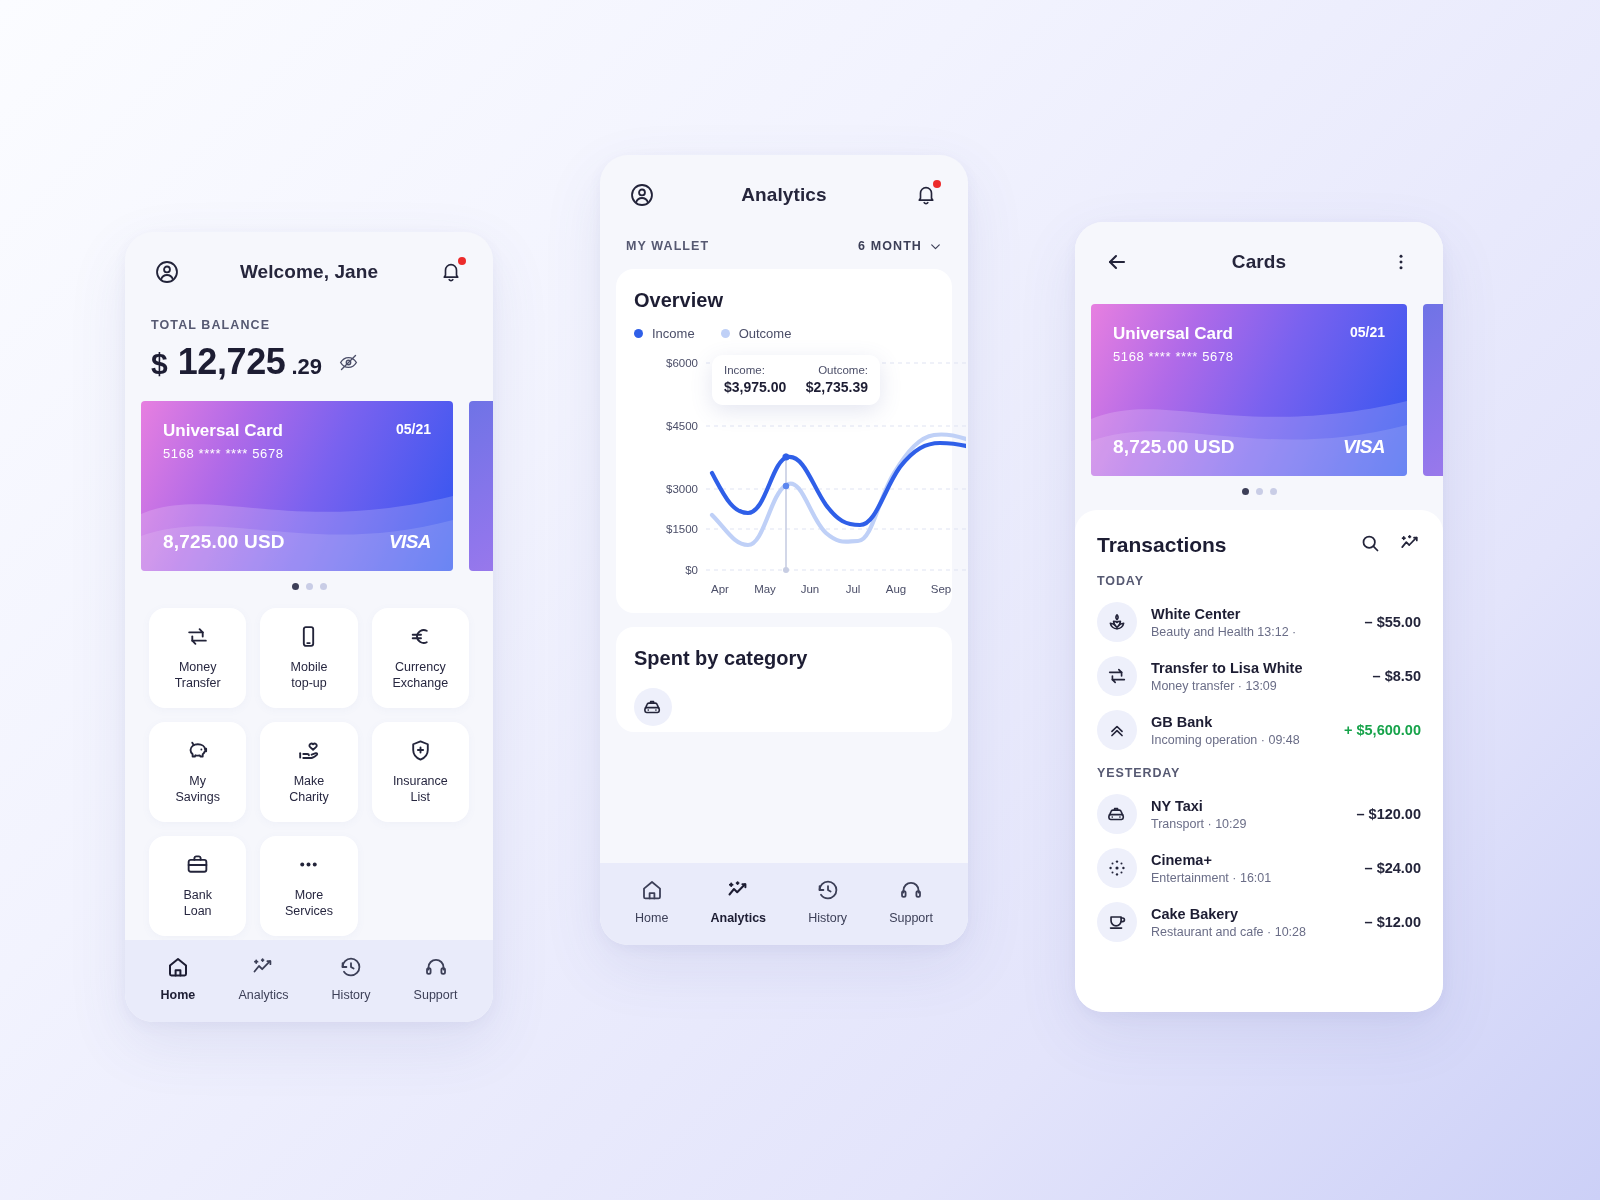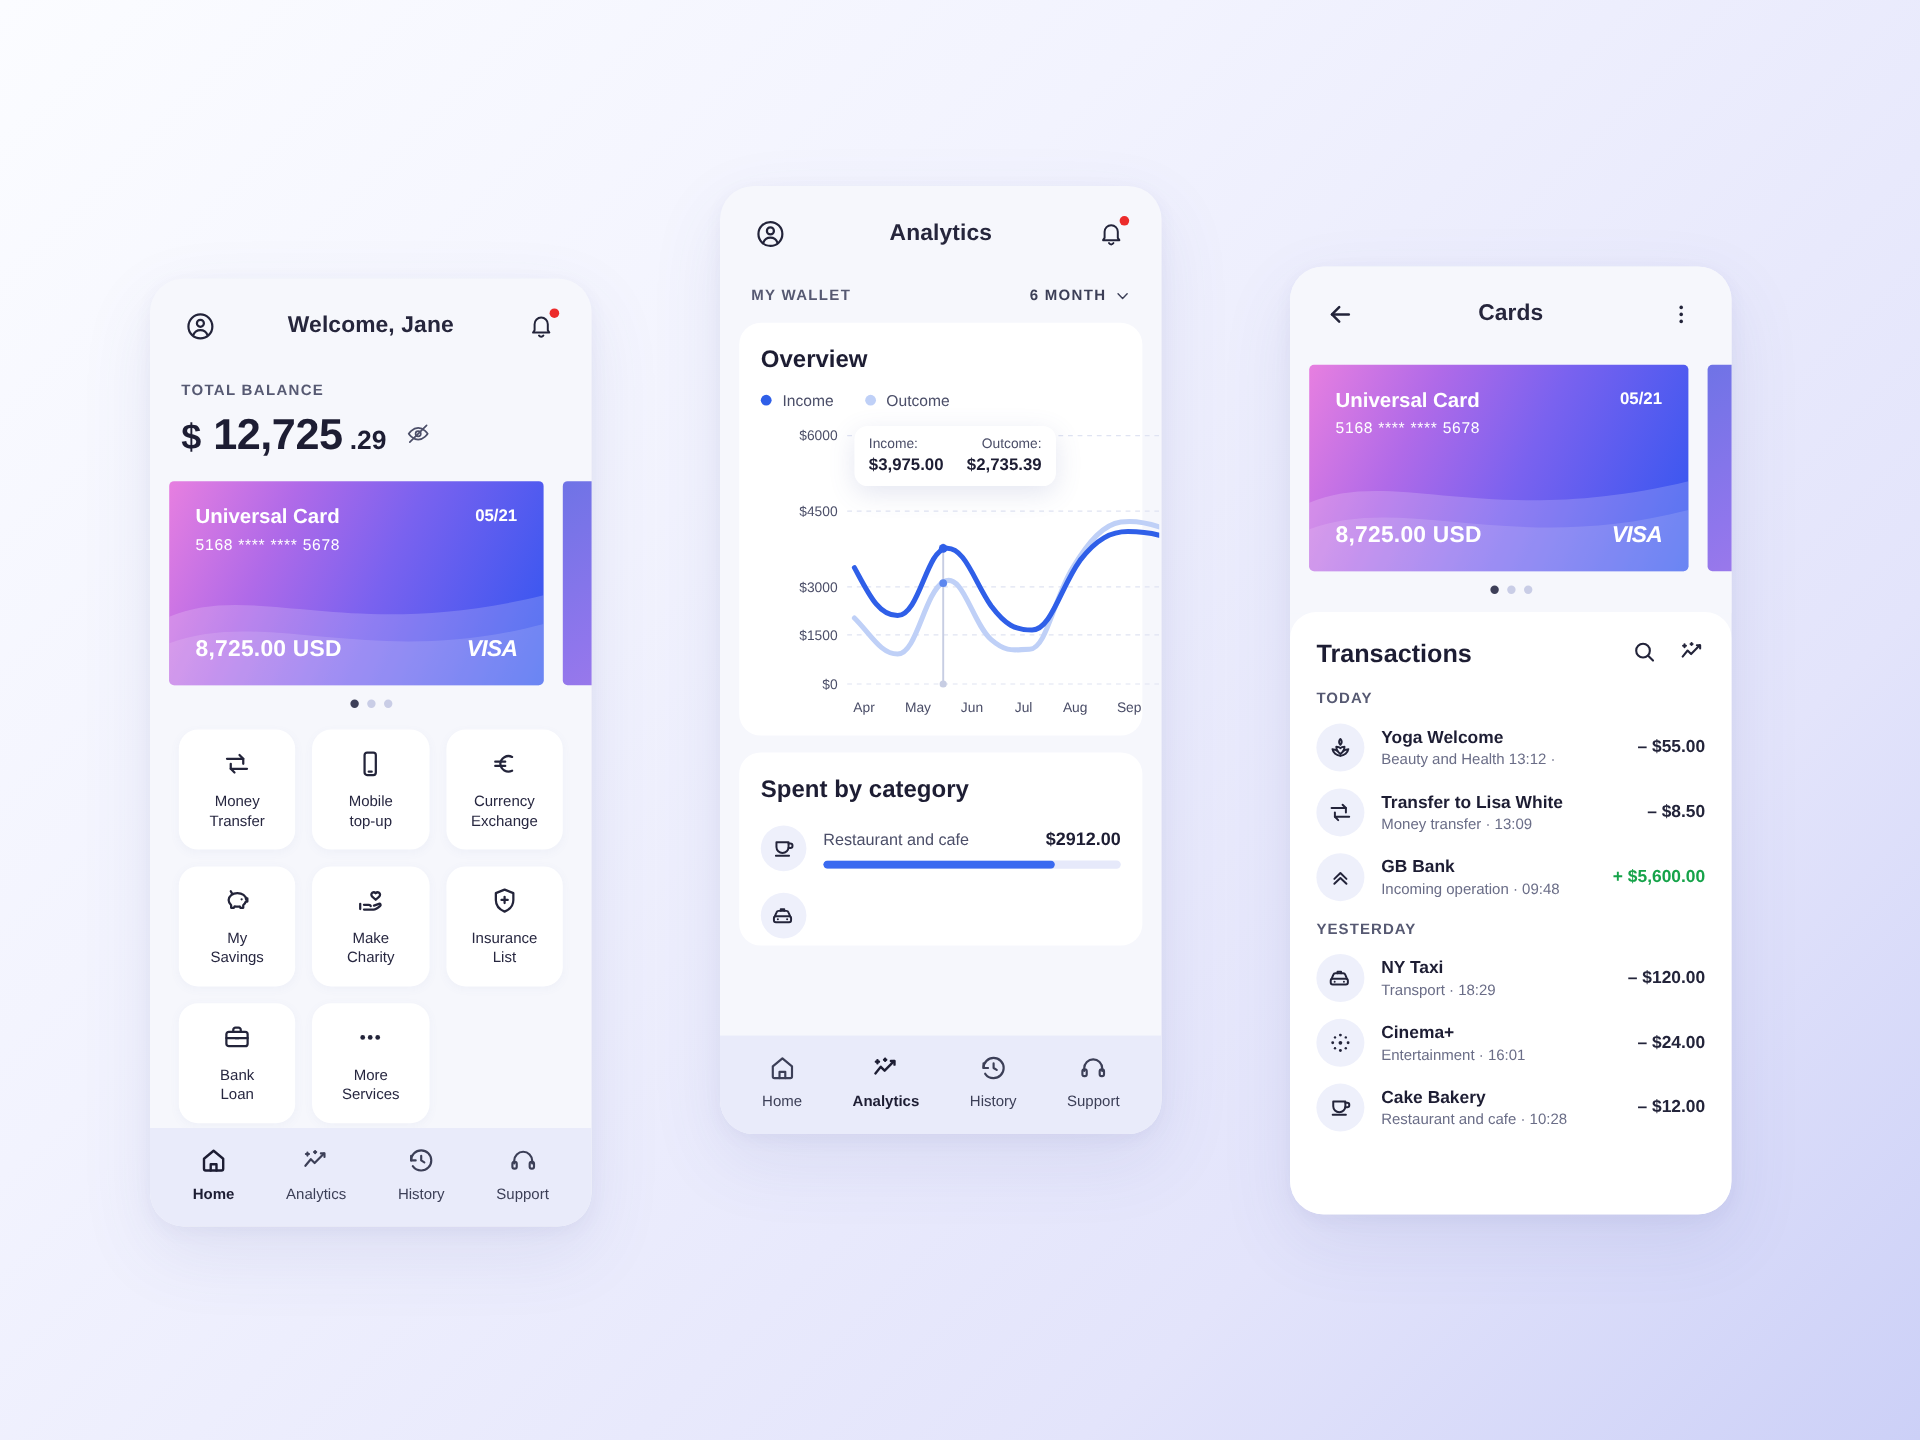--- a/index.html
+++ b/index.html
@@ -395,38 +395,20 @@
       </div>
     </div>
   </div>
 
   <div class="panel" style="margin-top:14px; padding-bottom:6px;">
     <div class="panel-title">Spent by category</div>
     <div id="cat-list">
   <div class="catrow">
     <span class="cat-ic">
             <svg width="22" height="22" viewBox="0 0 24 24" fill="none" stroke="#23243a" stroke-width="1.8" stroke-linecap="round" stroke-linejoin="round">
-              <path d="M5.5 6.5h11v4.2a5.5 5.5 0 0 1-11 0V6.5z"></path>
-              <path d="M16.5 7.6h1.6a2 2 0 0 1 0 4h-1.6"></path>
-              <path d="M5 18.6h12"></path>
-            </svg>
-          </span>
-    <div class="cat-body">
-      <div class="cat-head">
-        <span class="cat-name">Restaurant and cafe</span>
-        <span class="cat-amt">$2912.00</span>
-      </div>
-      <div class="bar">
-              <i style="width:78%"></i>
-            </div>
-    </div>
-  </div>
-  <div class="catrow">
-    <span class="cat-ic">
-            <svg width="22" height="22" viewBox="0 0 24 24" fill="none" stroke="#23243a" stroke-width="1.8" stroke-linecap="round" stroke-linejoin="round">
               <path d="M4 12.8 5.6 9a2 2 0 0 1 1.9-1.3h7a2 2 0 0 1 1.9 1.3L18 12.8"></path>
               <rect x="3.2" y="12.6" width="15.6" height="5.4" rx="1.8"></rect>
               <circle cx="6.8" cy="15.4" r=".9" fill="#23243a" stroke="none"></circle>
               <circle cx="15.2" cy="15.4" r=".9" fill="#23243a" stroke="none"></circle>
               <path d="M9.4 7.7V6.2h3.2v1.5"></path>
             </svg>
           </span>
   </div>
       </div>
   </div>
@@ -539,21 +521,21 @@
     <div class="tx">
       <span class="tx-ic">
             <svg width="22" height="22" viewBox="0 0 24 24" fill="none" stroke="#23243a" stroke-width="1.8" stroke-linecap="round" stroke-linejoin="round">
               <path d="M12 4.2c1.6 1.6 1.6 3.6 0 5.2-1.6-1.6-1.6-3.6 0-5.2z"></path>
               <path d="M12 19.4c-3.6 0-6.6-2.6-7.2-6 2 .2 3.6.8 4.6 1.8"></path>
               <path d="M12 19.4c3.6 0 6.6-2.6 7.2-6-2 .2-3.6.8-4.6 1.8"></path>
               <path d="M8.3 11.2c0 2.6 1.5 5 3.7 6.6 2.2-1.6 3.7-4 3.7-6.6-1.6 0-3 .5-3.7 1.3-.7-.8-2.1-1.3-3.7-1.3z"></path>
             </svg>
           </span>
       <div class="tx-main">
-        <div class="tx-name">Yoga Welcome</div>
+        <div class="tx-name">White Center</div>
         <div class="tx-sub">Beauty and Health  13:12  ·</div>
       </div>
       <div class="tx-amt">– $55.00</div>
     </div>
     <div class="tx">
       <span class="tx-ic">
             <svg width="22" height="22" viewBox="0 0 24 24" fill="none" stroke="#23243a" stroke-width="1.8" stroke-linecap="round" stroke-linejoin="round">
               <path d="M4 8h13l-3-3"></path>
               <path d="M20 16H7l3 3"></path>
               <path d="M17 8v4"></path>
@@ -587,21 +569,21 @@
             <svg width="22" height="22" viewBox="0 0 24 24" fill="none" stroke="#23243a" stroke-width="1.8" stroke-linecap="round" stroke-linejoin="round">
               <path d="M4 12.8 5.6 9a2 2 0 0 1 1.9-1.3h7a2 2 0 0 1 1.9 1.3L18 12.8"></path>
               <rect x="3.2" y="12.6" width="15.6" height="5.4" rx="1.8"></rect>
               <circle cx="6.8" cy="15.4" r=".9" fill="#23243a" stroke="none"></circle>
               <circle cx="15.2" cy="15.4" r=".9" fill="#23243a" stroke="none"></circle>
               <path d="M9.4 7.7V6.2h3.2v1.5"></path>
             </svg>
           </span>
       <div class="tx-main">
         <div class="tx-name">NY Taxi</div>
-        <div class="tx-sub">Transport  ·  18:29</div>
+        <div class="tx-sub">Transport  ·  10:29</div>
       </div>
       <div class="tx-amt">– $120.00</div>
     </div>
     <div class="tx">
       <span class="tx-ic">
             <svg width="22" height="22" viewBox="0 0 24 24" fill="#23243a">
               <circle cx="12" cy="12" r="1.7"></circle>
               <circle cx="12" cy="5" r="1.3"></circle>
               <circle cx="12" cy="19" r="1.3"></circle>
               <circle cx="5" cy="12" r="1.3"></circle>

